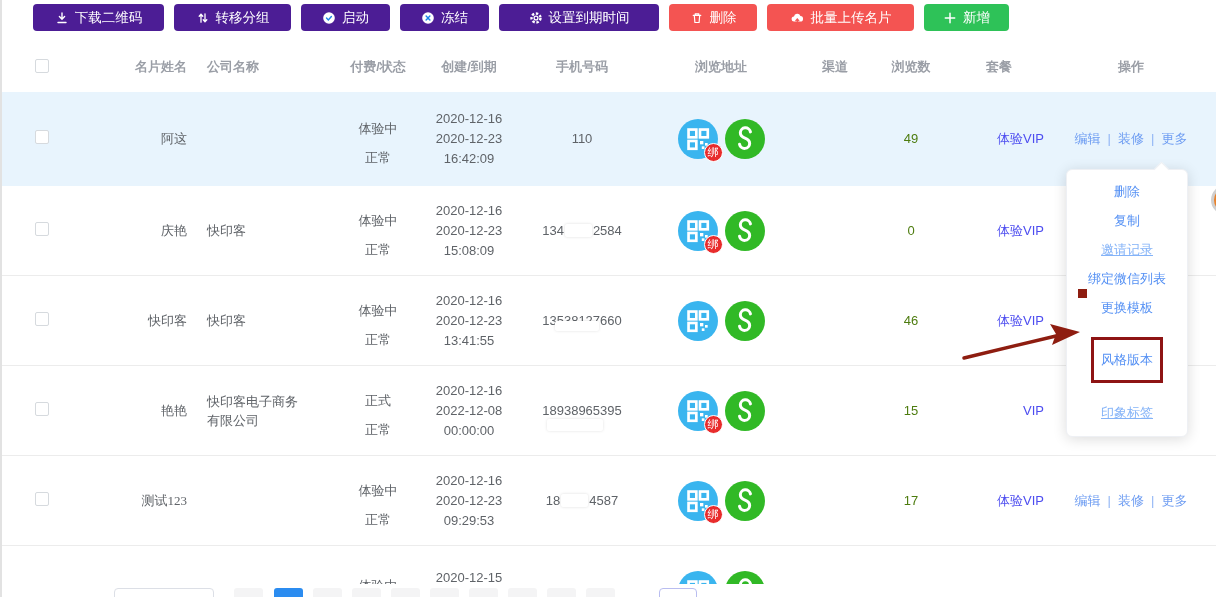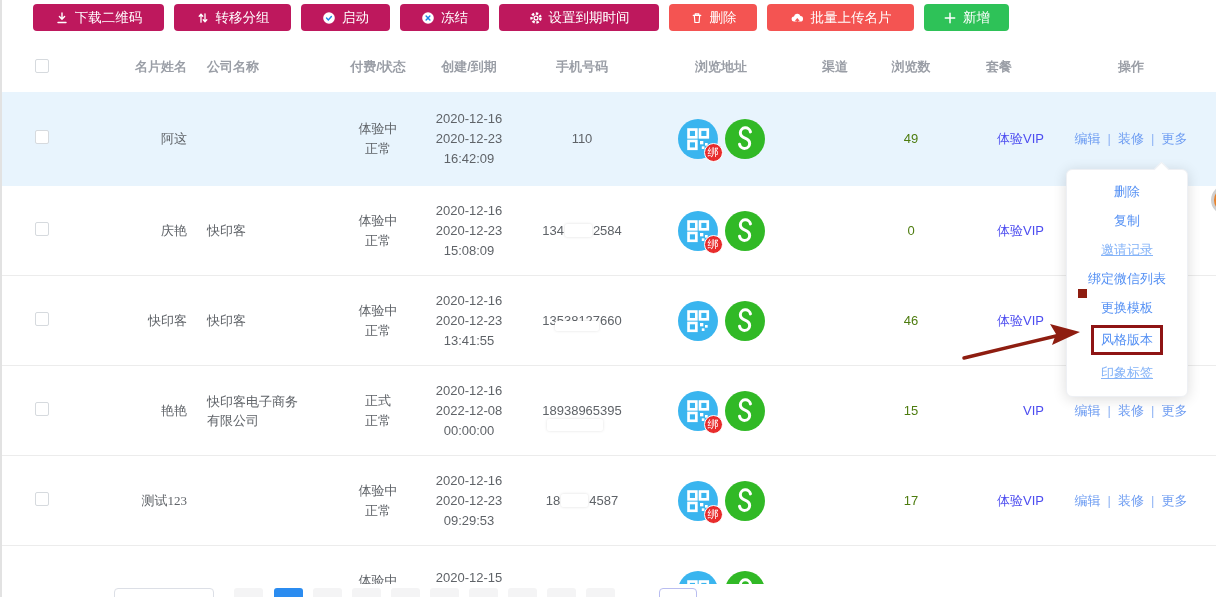--- a/index.html
+++ b/index.html
@@ -6,21 +6,21 @@
   html,body { width:1216px; height:597px; overflow:hidden; background:#fff;
     font-family:"Liberation Sans","DejaVu Sans",sans-serif; }
   .page { position:relative; width:1216px; height:597px; background:#fff;
     border-left:2px solid #e2e2e2; overflow:hidden; }
 
   
   .toolbar { position:absolute; top:4px; left:31px; display:flex; gap:10px; }
   .tb { height:27px; border:none; border-radius:4px; color:#fff; font-size:13.5px;
     display:flex; align-items:center; justify-content:center; gap:6px; cursor:pointer;
     font-family:inherit; }
-  .tb.blue { background:#be185d; }
+  .tb.blue { background:#4c1d95; }
   .tb.red  { background:#f45452; }
   .tb.green{ background:#2ec258; }
   .tb:nth-child(1){width:131px} .tb:nth-child(2){width:117px}
   .tb:nth-child(3){width:89px}  .tb:nth-child(4){width:89px}
   .tb:nth-child(5){width:160px} .tb:nth-child(6){width:88px}
   .tb:nth-child(7){width:147px} .tb:nth-child(8){width:85px}
   .tb svg { display:block; }
 
   
   .grid { display:grid; grid-template-columns:62px 123px 155px 72px 110px 116px 162px 66px 86px 90px auto;
@@ -28,21 +28,21 @@
   .thead { position:absolute; top:42px; left:0; width:1216px; height:50px;
     color:#9a9ea6; font-weight:bold; font-size:13px; }
   .rows { position:absolute; top:92px; left:0; width:1216px; }
   .row { height:90px; border-bottom:1px solid #ececec; font-size:13px; color:#5f6368; }
   .row.hl { height:94px; background:#e8f4fd; border-bottom-color:#e8f4fd; }
   .c { text-align:center; }
   .c-check { text-align:left; padding-left:33px; }
   .c-name { text-align:right; padding-left:21px;font-family:Liberation Serif, serif; }
   .c-company { text-align:left; padding-left:20px; }
   .c-company span { display:inline-block; max-width:100px; line-height:19px; text-align:left; }
-  .c-pay div { line-height:20px; }
+  .c-pay div { line-height:20px;margin-top:9px; }
   .c-dates div { line-height:20px; }
   .checkbox { display:inline-block; width:14px; height:14px; border:1px solid #d6dade;
     border-radius:2px; background:#fff; cursor:pointer; }
   .c-icons { display:flex; justify-content:center; align-items:center; gap:7px; }
   .qr-wrap { position:relative; width:40px; height:40px; cursor:pointer; }
   .badge { position:absolute; right:-5px; bottom:-3px; width:19px; height:19px;
     background:#e82c2c; border:1px solid #fff; border-radius:50%; color:#fff;
     font-size:11px; line-height:17px; text-align:center; }
   .mp { width:40px; height:40px; cursor:pointer; }
   .c-views { color:#4d7c0f; cursor:pointer; }
@@ -65,22 +65,22 @@
 
   
   .menu { position:absolute; left:1064px; top:169px; width:122px; z-index:20;
     background:#fff; border:1px solid #eef0f4; border-radius:6px;
     box-shadow:0 2px 14px rgba(0,0,0,.14); padding:7px 0 9px; }
   .menu .caret { position:absolute; top:-6px; right:20px; width:11px; height:11px;
     background:#fff; transform:rotate(45deg); border-left:1px solid #eef0f4;
     border-top:1px solid #eef0f4; }
   .mi { text-align:center; line-height:29px; font-size:13px; color:#5490f4; cursor:pointer; }
   .mi.lt { color:#84b3f8;text-decoration:underline; }
-  .mi .style-box { display:inline-block; border:3px solid #8e1414; padding:0 7px;
-    line-height:24px; margin:3px 0; }
+  .mi .style-box { display:inline-block; border:3px solid #8e1414; padding:8px 7px;
+    line-height:24px; margin:15px 0; }
 
   
   .red-square { position:absolute; left:1076px; top:289px; width:9px; height:9px;
     background:#8e1d10; z-index:30; }
   .arrow-svg { position:absolute; left:952px; top:318px; z-index:30; }
 
   
   .float-btn { position:absolute; right:-25px; top:185px; width:30px; height:30px;
     border-radius:50%; background:#e8822c; border:3px solid #cfcfcf; z-index:25;
     box-shadow:0 0 0 2px #fff; cursor:pointer; }

